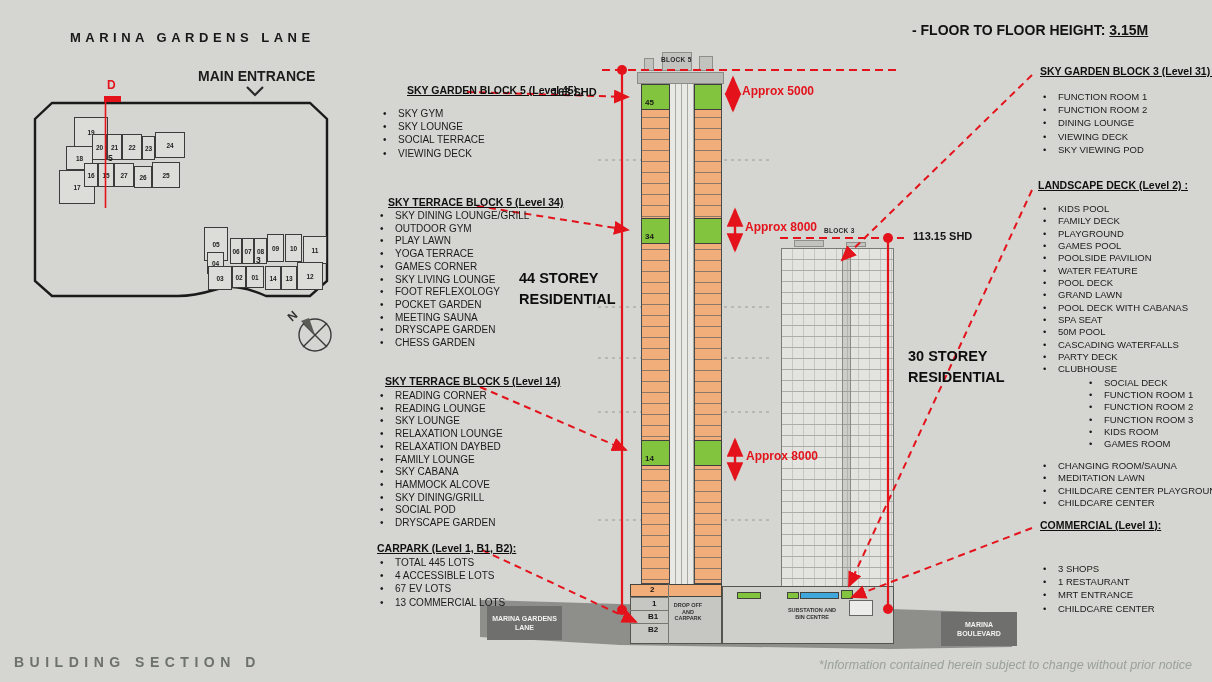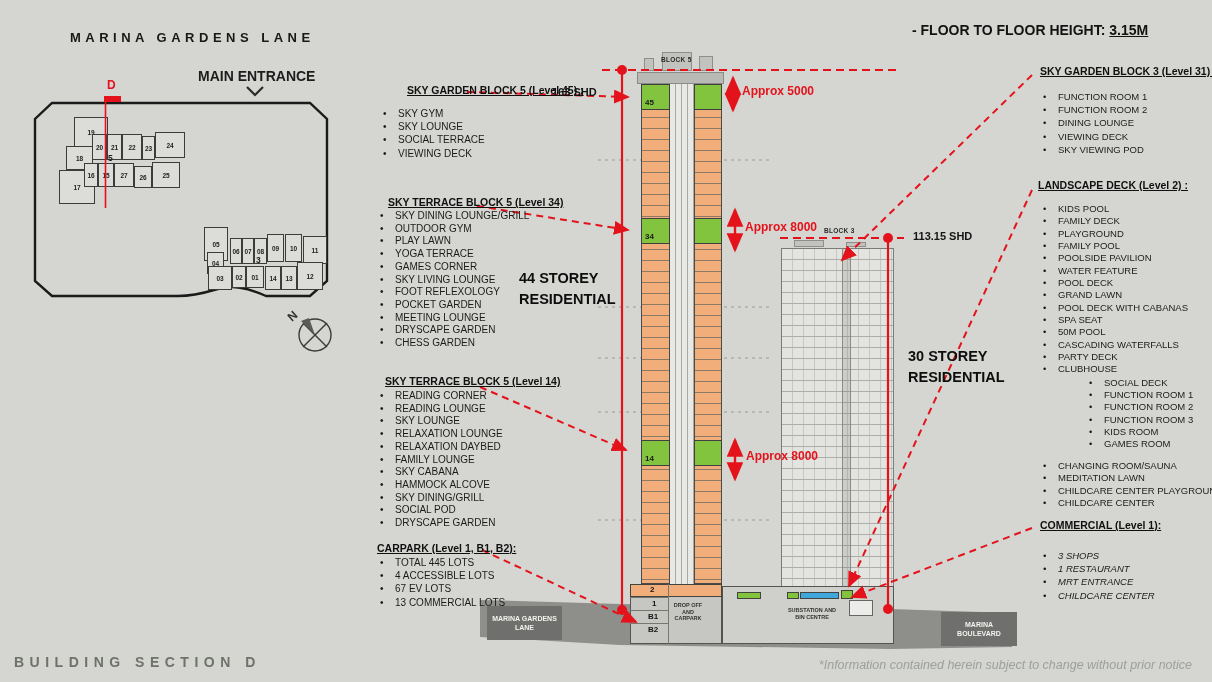--- a/index.html
+++ b/index.html
@@ -247,21 +247,21 @@
   <div class="ann-h" style="left:388px;top:196px;">SKY TERRACE BLOCK 5 (Level 34)</div>
   <ul class="ann-list fs-l lh-b" style="left:378px;top:210px;">
       <li>SKY DINING LOUNGE/GRILL</li>
       <li>OUTDOOR GYM</li>
       <li>PLAY LAWN</li>
       <li>YOGA TERRACE</li>
       <li>GAMES CORNER</li>
       <li>SKY LIVING LOUNGE</li>
       <li>FOOT REFLEXOLOGY</li>
       <li>POCKET GARDEN</li>
-      <li>MEETING LOUNGE</li>
+      <li>MEETING SAUNA</li>
       <li>DRYSCAPE GARDEN</li>
       <li>CHESS GARDEN</li>
     </ul>
 
   <div class="abs storey" style="left:519px;top:268px;width:100px;">44 STOREY RESIDENTIAL</div>
 
   <div class="ann-h" style="left:385px;top:375px;">SKY TERRACE BLOCK 5 (Level 14)</div>
   <ul class="ann-list fs-l lh-b" style="left:378px;top:390px;">
       <li>READING CORNER</li>
       <li>READING LOUNGE</li>
@@ -291,21 +291,21 @@
       <li>DINING LOUNGE</li>
       <li>VIEWING DECK</li>
       <li>SKY VIEWING POD</li>
     </ul>
 
   <div class="ann-h" style="left:1038px;top:179px;">LANDSCAPE DECK (Level 2) :</div>
   <ul class="ann-list fs-r lh-c" style="left:1041px;top:203px;">
       <li>KIDS POOL</li>
       <li>FAMILY DECK</li>
       <li>PLAYGROUND</li>
-      <li>FAMILY POOL</li>
+      <li>GAMES POOL</li>
       <li>POOLSIDE PAVILION</li>
       <li>WATER FEATURE</li>
       <li>POOL DECK</li>
       <li>GRAND LAWN</li>
       <li>POOL DECK WITH CABANAS</li>
       <li>SPA SEAT</li>
       <li>50M POOL</li>
       <li>CASCADING WATERFALLS</li>
       <li>PARTY DECK</li>
       <li>CLUBHOUSE</li>
@@ -319,21 +319,21 @@
       <li>GAMES ROOM</li>
     </ul>
   <ul class="ann-list fs-r lh-e" style="left:1041px;top:460px;">
       <li>CHANGING ROOM/SAUNA</li>
       <li>MEDITATION LAWN</li>
       <li>CHILDCARE CENTER PLAYGROUND</li>
       <li>CHILDCARE CENTER</li>
     </ul>
 
   <div class="ann-h" style="left:1040px;top:519px;">COMMERCIAL (Level 1):</div>
-  <ul class="ann-list fs-r lh-a" style="left:1041px;top:549px;font-style:italic;">
+  <ul class="ann-list fs-r lh-a" style="left:1041px;top:562px;">
       <li>3 SHOPS</li>
       <li>1 RESTAURANT</li>
       <li>MRT ENTRANCE</li>
       <li>CHILDCARE CENTER</li>
     </ul>
 
   <div class="shd" style="left:552px;top:62px;margin-top:24px;">163 SHD</div>
   <div class="shd" style="left:913px;top:230px;">113.15 SHD</div>
   <div class="blocklabel" style="left:661px;top:56px;">BLOCK 5</div>
   <div class="blocklabel" style="left:824px;top:227px;">BLOCK 3</div>

